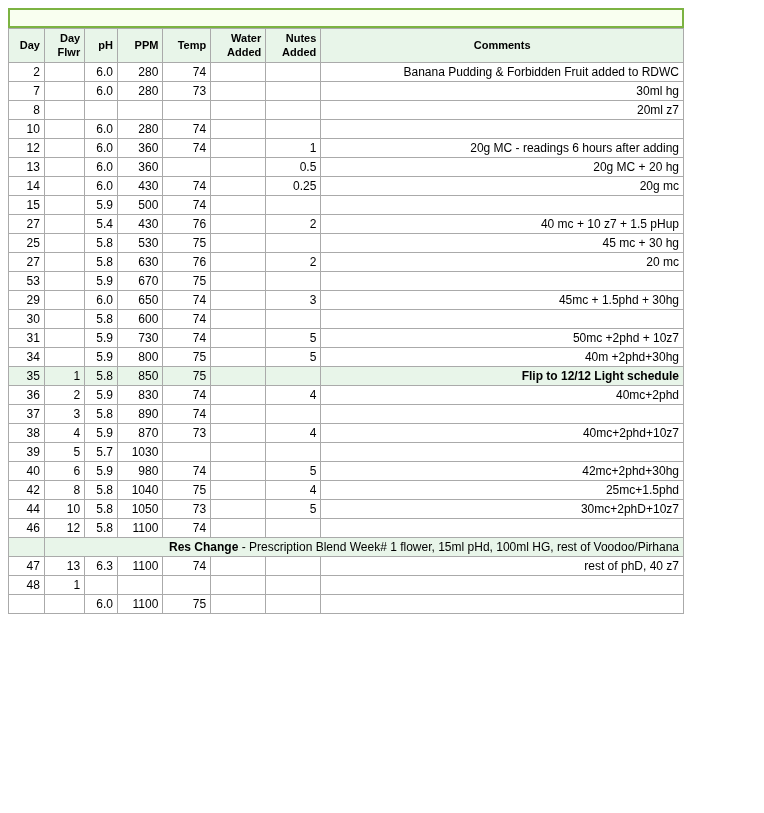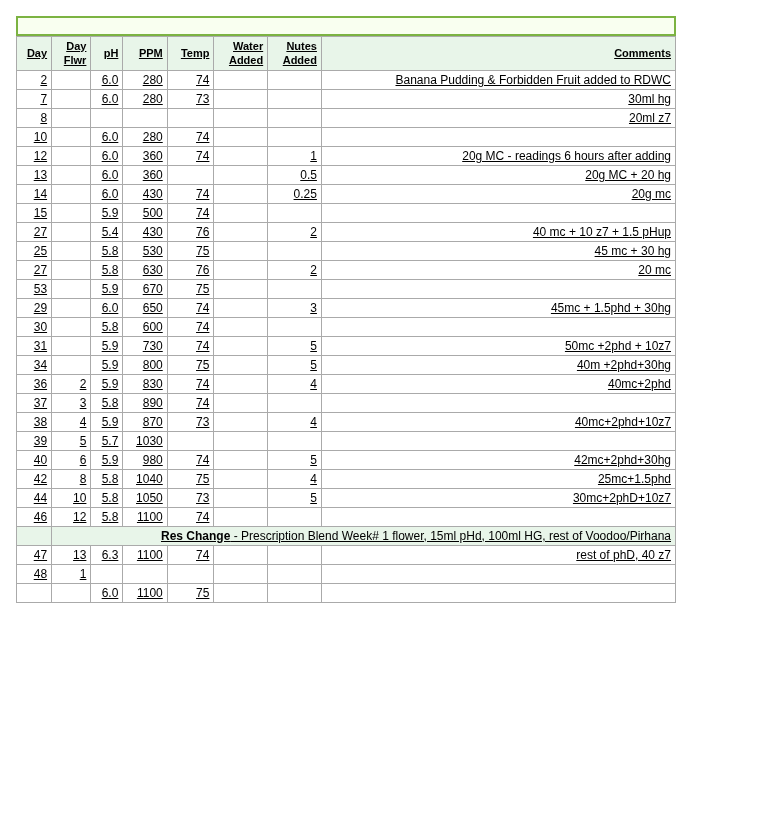--- a/index.html
+++ b/index.html
@@ -4,22 +4,21 @@
   <style>
     * { box-sizing: border-box; margin: 0; padding: 0; }
     body {
       font-family: Arial, sans-serif;
       font-size: 12px;
       background: #fff;
       width: 764px;
     }
     .page-wrapper {
       width: 692px;
-      padding: 16px;
-      text-decoration: underline;
+      padding: 8px;
     }
     h1.title {
       text-align: center;
       font-size: 18px;
       font-weight: bold;
       border: 2px solid #7cb342;
       padding: 8px 4px;
       background: #f9fff0;
       color: #222;
       margin-bottom: 0;
@@ -61,21 +60,21 @@
   <table>
     <thead>
       <tr class="header-row">
         <th>Day</th>
         <th>Day<br>Flwr</th>
         <th>pH</th>
         <th>PPM</th>
         <th>Temp</th>
         <th>Water<br>Added</th>
         <th>Nutes<br>Added</th>
-        <th style="text-align:right;">Comments</th>
+        <th style="text-align:center;">Comments</th>
       </tr>
     </thead>
     <tbody id="table-body">
     <tr>
           <td>2</td>
           <td></td>
           <td>6.0</td>
           <td>280</td>
           <td>74</td>
           <td></td>
@@ -225,20 +224,30 @@
         <tr>
           <td>34</td>
           <td></td>
           <td>5.9</td>
           <td>800</td>
           <td>75</td>
           <td></td>
           <td>5</td>
           <td class="comment">40m +2phd+30hg</td>
         </tr>
+        <tr class="highlight-green">
+          <td>35</td>
+          <td>1</td>
+          <td>5.8</td>
+          <td>850</td>
+          <td>75</td>
+          <td></td>
+          <td></td>
+          <td class="comment"><strong>Flip to 12/12 Light schedule</strong></td>
+        </tr>
         <tr>
           <td>36</td>
           <td>2</td>
           <td>5.9</td>
           <td>830</td>
           <td>74</td>
           <td></td>
           <td>4</td>
           <td class="comment">40mc+2phd</td>
         </tr>

